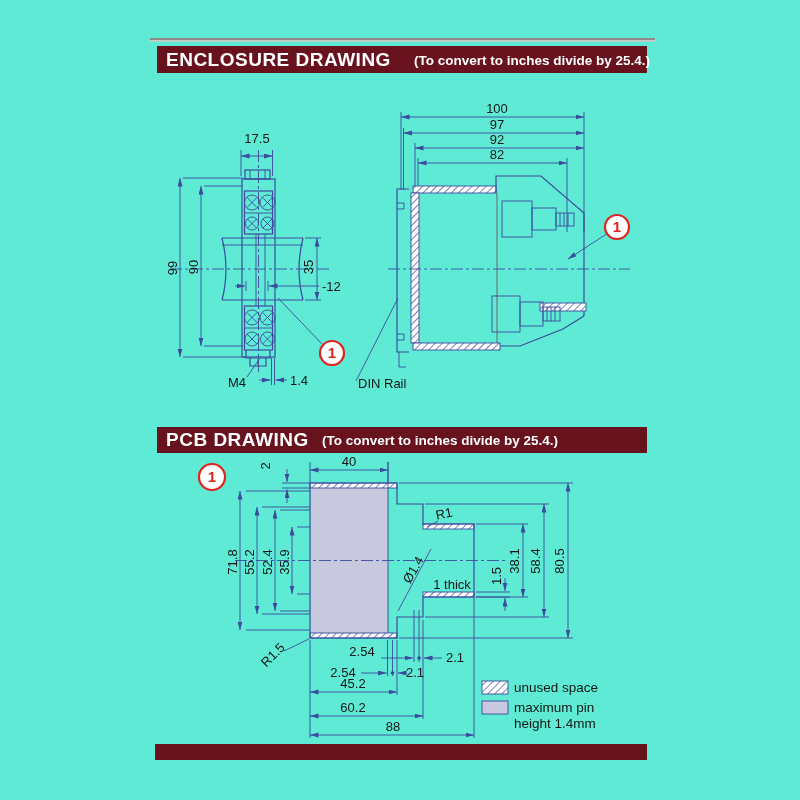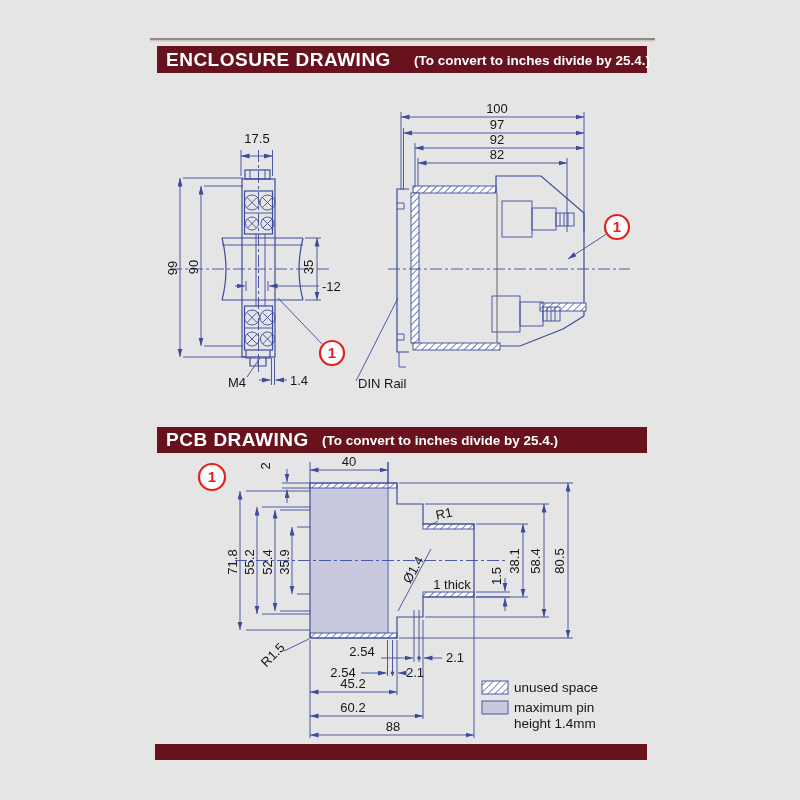--- a/index.html
+++ b/index.html
@@ -1,16 +1,16 @@
 <!DOCTYPE html>
 <html><head>
 <meta charset="utf-8">
 <style>
   html,body{margin:0;padding:0;background:#ffffff;}
-  #page{position:relative;width:800px;height:800px;background:#e5e5e5;font-family:"Liberation Sans",sans-serif;}
+  #page{position:relative;width:800px;height:800px;background:#5eead4;font-family:"Liberation Sans",sans-serif;}
   svg text{font-family:"Liberation Sans",sans-serif;}
   .ol{stroke:#3c4b9c;fill:none;stroke-width:1.2;}
   .ol-thin{stroke:#3c4b9c;fill:none;stroke-width:0.9;}
   .dl{stroke:#3c4b9c;fill:none;stroke-width:0.9;}
   .cl{stroke:#3c4b9c;fill:none;stroke-width:0.9;stroke-dasharray:12 3 3 3;}
   .gray{stroke:#666;stroke-width:1;fill:none;}
   .hatchf{fill:url(#hatch);stroke:#3c4b9c;stroke-width:0.9;}
   .purplef{fill:#c8c9de;}
   .dot{fill:#3c4b9c;}
   .dim-text{font-size:13px;fill:#161616;}

